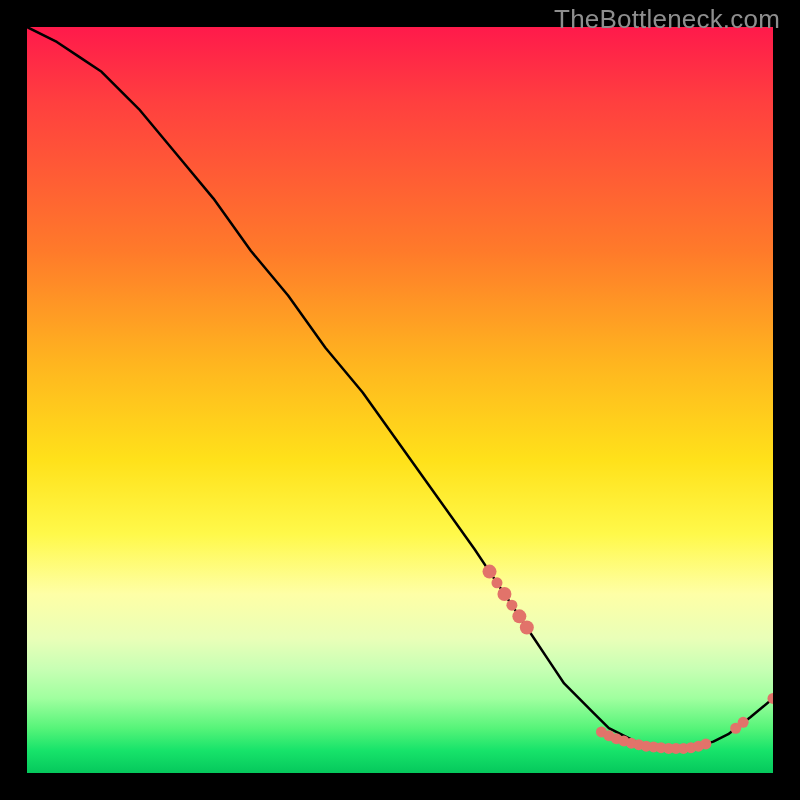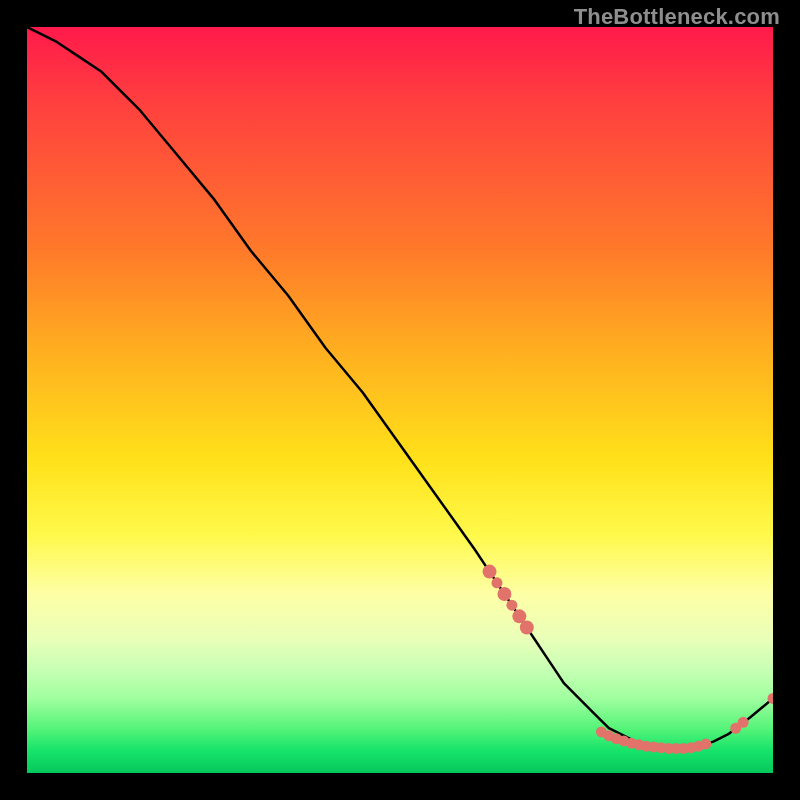--- a/index.html
+++ b/index.html
@@ -45,22 +45,22 @@
     left: 0;
     top: 0;
     width: 746px;
     height: 746px;
   }
   .watermark {
     position: absolute;
     top: 4px;
     right: 20px;
     color: #8e8e8e;
-    font-size: 22px;
-    font-weight: 700;
+    font-size: 26px;
+    font-weight: 400;
     letter-spacing: 0.2px;
     user-select: none;
   }
 </style>
 </head>
 <body>
 
 <div class="stage">
   <div class="plot">
     <svg viewBox="0 0 746 746" preserveAspectRatio="none">

